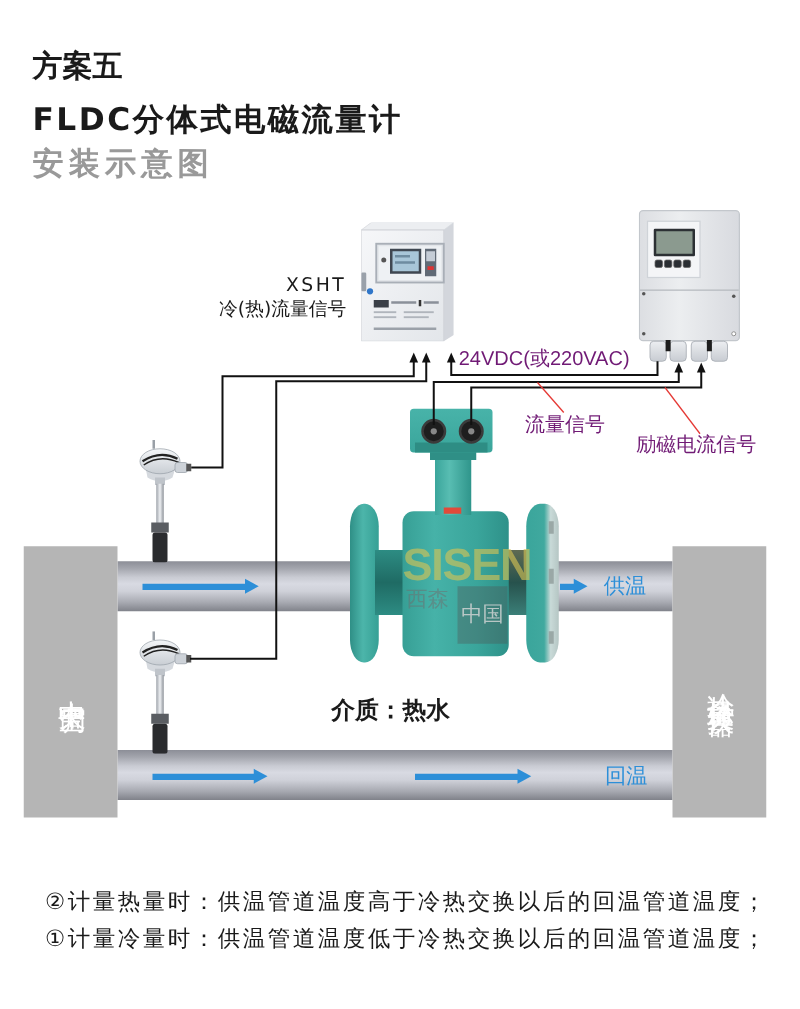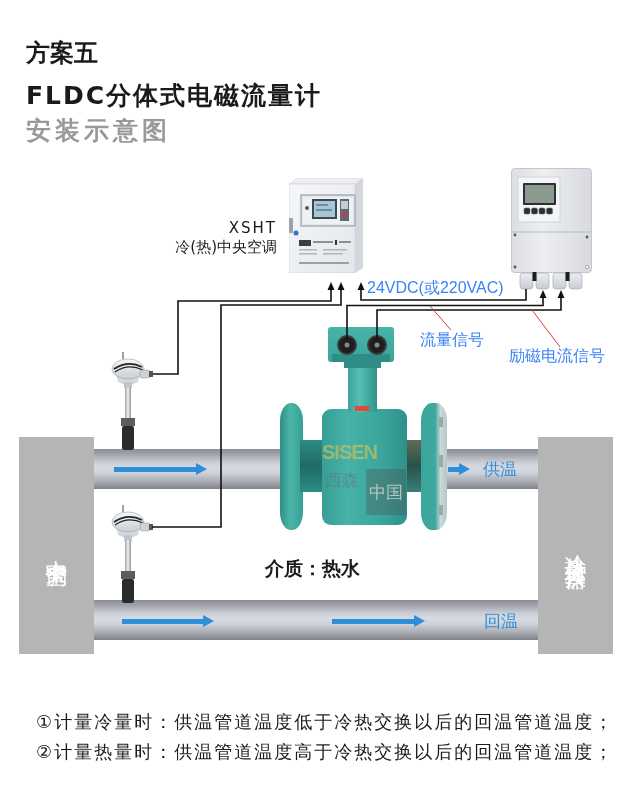--- a/index.html
+++ b/index.html
@@ -35,30 +35,30 @@
 .flow-arrow{height:5px;background:var(--flow);z-index:3;}
 .flow-arrow::after{content:"";position:absolute;right:-10px;top:-4px;border-left:11px solid var(--flow);
   border-top:6.5px solid transparent;border-bottom:6.5px solid transparent;}
 .pipe-label{color:var(--flow);font-size:17px;line-height:20px;z-index:6;}
 
 
 .device{z-index:3;}
 .wires{left:0;top:0;z-index:5;pointer-events:none;}
 
 
-.wm-brand{left:322px;top:436px;font-family:"Liberation Sans",sans-serif;font-size:20px;font-weight:bold;
+.wm-brand{left:322px;top:436px;font-family:"Liberation Sans",sans-serif;font-size:36px;font-weight:bold;
   letter-spacing:-1px;line-height:32px;color:rgba(214,196,84,0.62);z-index:4;}
 .wm-cn{left:325px;top:469px;font-size:17px;line-height:22px;color:rgba(110,110,110,0.5);z-index:4;}
 .wm-region{left:366px;top:469px;font-size:17px;line-height:22px;padding:12px 3px;
   background:rgba(80,80,80,0.35);color:rgba(215,215,215,0.8);z-index:4;}
 
 
 .integrator-caption{right:363px;top:219px;text-align:right;font-size:15px;line-height:19px;z-index:6;}
 .integrator-caption .model{letter-spacing:2px;}
-.wire-label{font-size:16px;line-height:19px;color:#3b82f6;z-index:6;}
+.wire-label{font-size:16px;line-height:19px;color:#701a75;z-index:6;}
 .power-label{left:367px;top:278px;font-family:"Liberation Sans",sans-serif;}
 .flow-label{left:420px;top:330px;}
 .excite-label{left:509px;top:346px;}
 .medium-label{left:265px;top:556px;font-size:19px;font-weight:bold;line-height:24px;z-index:6;}
 
 
 .notes{left:36px;top:707px;font-size:18px;line-height:30px;letter-spacing:2px;z-index:6;}
 </style>
 </head>
 <body>
@@ -269,24 +269,24 @@
       <polygon points="561,290 557.5,298 564.5,298"></polygon>
     </g>
     <g stroke="var(--callout)" stroke-width="1">
       <line x1="430" y1="306" x2="451" y2="330"></line>
       <line x1="532" y1="310" x2="560" y2="347"></line>
     </g>
   </svg>
 
   <div class="abs integrator-caption nowrap">
     <div class="model">XSHT</div>
-    <div>冷(热)中央空调</div>
+    <div>冷(热)流量信号</div>
   </div>
   <div class="abs wire-label power-label nowrap">24VDC(或220VAC)</div>
   <div class="abs wire-label flow-label nowrap">流量信号</div>
   <div class="abs wire-label excite-label nowrap">励磁电流信号</div>
   <div class="abs medium-label nowrap">介质：热水</div>
 
   <div class="abs notes nowrap">
+    <div>②计量热量时：供温管道温度高于冷热交换以后的回温管道温度；</div>
     <div>①计量冷量时：供温管道温度低于冷热交换以后的回温管道温度；</div>
-    <div>②计量热量时：供温管道温度高于冷热交换以后的回温管道温度；</div>
   </div>
 </div>
 
 </body></html>

